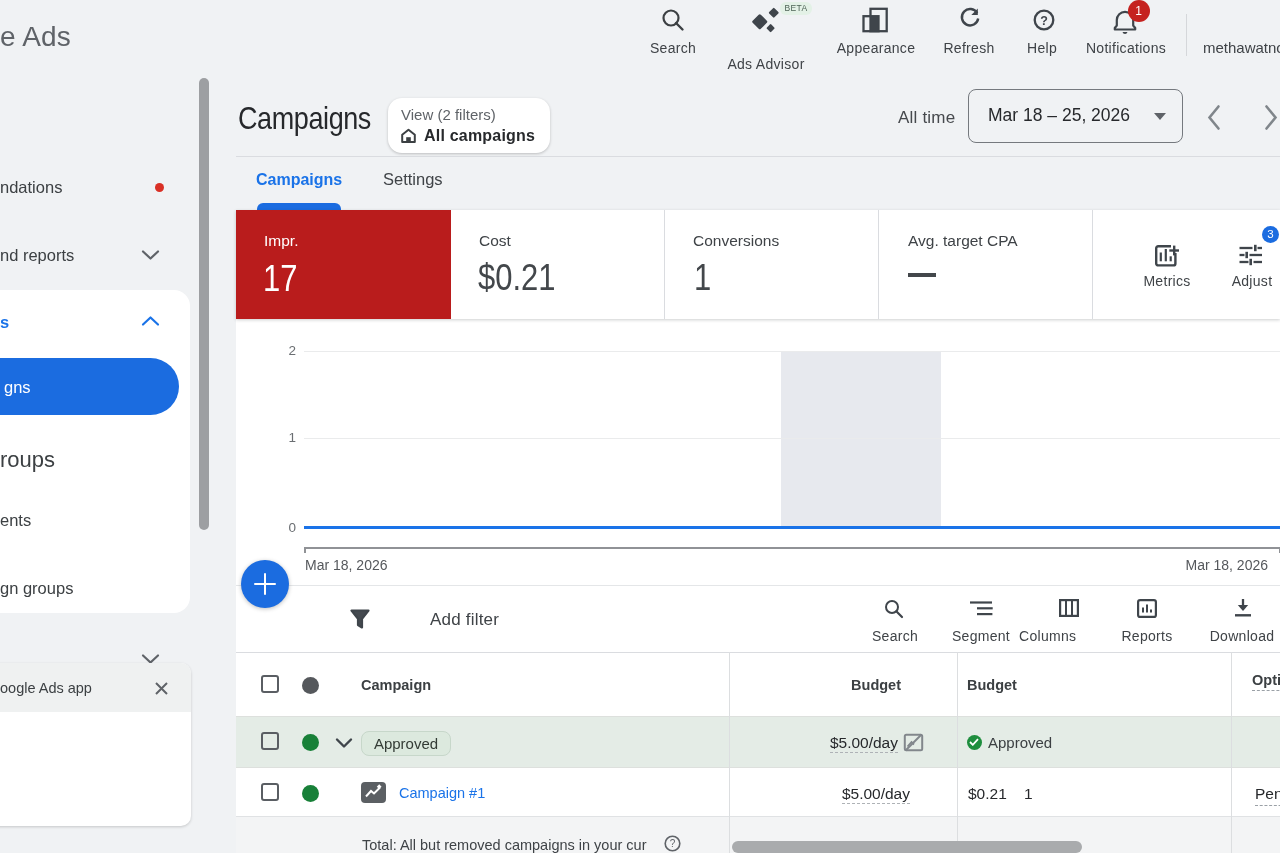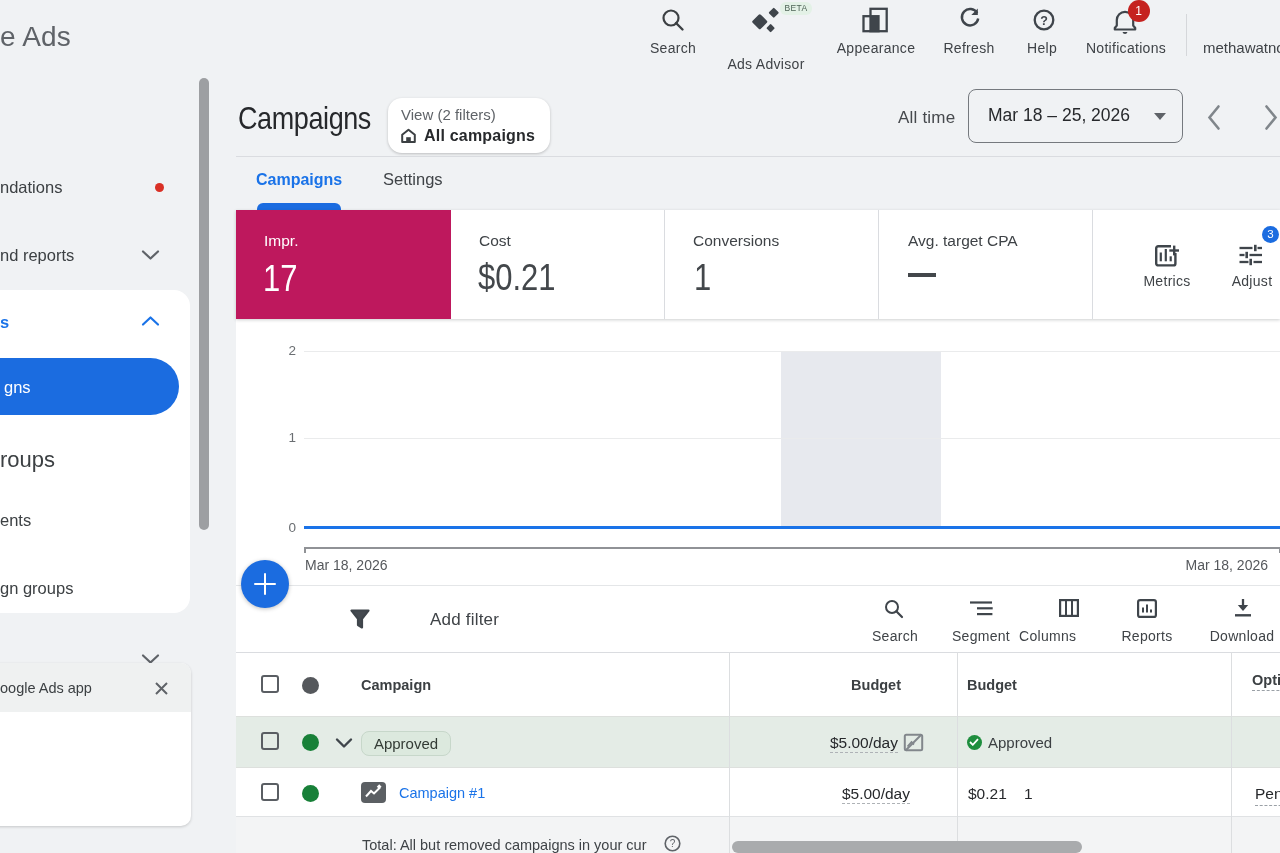--- a/index.html
+++ b/index.html
@@ -129,21 +129,21 @@
 <div id="tabs" class="abs" style="left:236px;top:157px;width:1044px;height:53px;">
   <div class="abs" style="left:20px;top:14px;font-size:16px;font-weight:bold;color:#1a73e8;">Campaigns</div>
   <div class="abs" style="left:147px;top:13px;font-size:16.5px;color:#3f4347;">Settings</div>
   <div class="abs" style="left:21px;top:46px;width:84px;height:7px;background:#1b6ce0;border-radius:6px 6px 0 0;"></div>
 </div>
 
 <div class="abs" style="left:236px;top:319px;width:1044px;height:534px;background:#ffffff;"></div>
 
 <div id="cards" class="abs" style="left:236px;top:210px;width:1044px;height:109px;background:#ffffff;box-shadow:0 1px 3px rgba(60,64,67,0.25);">
 
-  <div class="abs" style="left:0;top:0;width:215px;height:109px;background:#be185d;">
+  <div class="abs" style="left:0;top:0;width:215px;height:109px;background:#b91c1c;">
     <div class="abs" style="left:28px;top:22px;font-size:15.5px;color:#fff;">Impr.</div>
     <div class="abs" style="left:27px;top:48px;font-size:36px;color:#fff;transform:scaleX(.86);transform-origin:left;">17</div>
   </div>
 
   <div class="abs" style="left:428px;top:0;width:1px;height:109px;background:#dadce0;"></div>
   <div class="abs" style="left:642px;top:0;width:1px;height:109px;background:#dadce0;"></div>
   <div class="abs" style="left:856px;top:0;width:1px;height:109px;background:#dadce0;"></div>
 
   <div class="abs" style="left:243px;top:22px;font-size:15.5px;color:#3f4347;">Cost</div>
   <div class="abs" style="left:242px;top:47px;font-size:36px;color:#43474b;transform:scaleX(.86);transform-origin:left;">$0.21</div>

